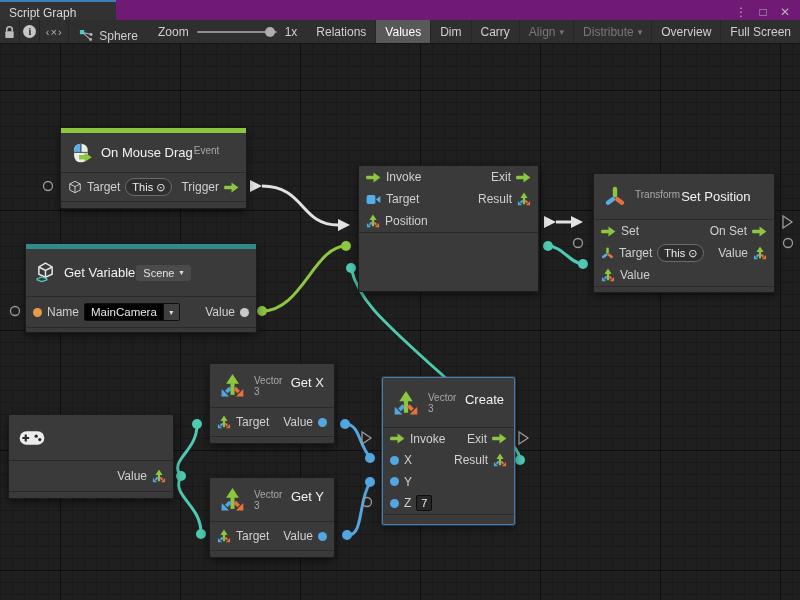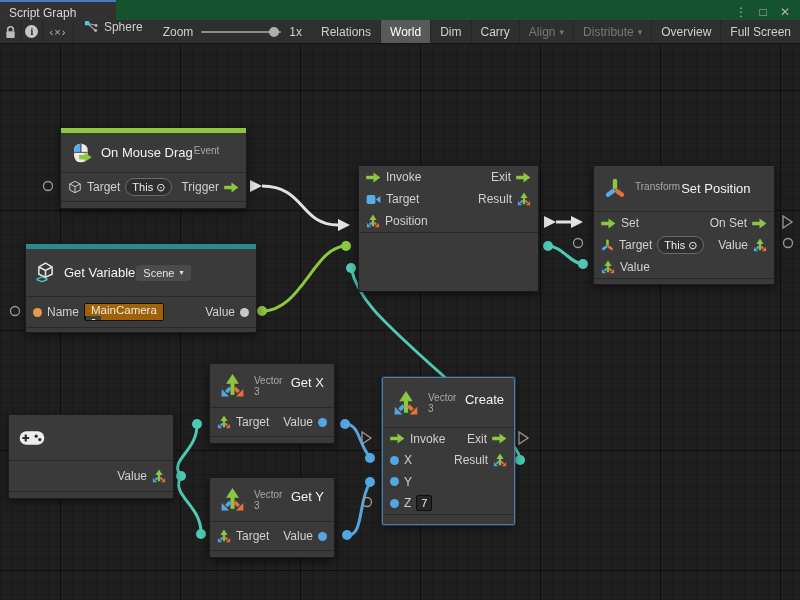--- a/index.html
+++ b/index.html
@@ -1,40 +1,40 @@
 <!DOCTYPE html>
 <html><head>
 <meta charset="utf-8">
 <style>
   html,body{margin:0;padding:0;background:#111;}
   *{box-sizing:border-box;}
   #app{position:relative;width:800px;height:600px;font-family:"Liberation Sans",sans-serif;
        background:#242424;overflow:hidden;user-select:none;}
 
   
-  .tabbar{position:absolute;left:0;top:0;width:800px;height:24px;background:#14532d;
+  .tabbar{position:absolute;left:0;top:0;width:800px;height:24px;background:#701a75;
           display:flex;align-items:stretch;border-bottom:1px solid #161616;}
   .tab{width:116px;background:#323232;border-top:2px solid #3D7EBB;display:flex;align-items:center;
        padding:0 9px;color:#d8d8d8;font-size:12px;}
   .winctrl{margin-left:auto;display:flex;align-items:center;gap:4px;padding-right:6px;color:#b5b5b5;}
   .winbtn{width:18px;height:16px;display:flex;align-items:center;justify-content:center;font-size:12px;cursor:default;}
 
   
   .toolbar{position:absolute;left:0;top:20px;width:800px;height:24px;background:#2f2f2f;
            border-bottom:1px solid #141414;display:flex;align-items:stretch;color:#cfcfcf;font-size:12px;}
   .tbtn{display:flex;align-items:center;padding:0 9px;border-left:1px solid #262626;white-space:nowrap;}
   .tbtn:first-child{border-left:none;justify-content:flex-end;}
   .tbtn.active{background:#595959;color:#fff;}
   .tbtn.disabled{color:#787878;justify-content:flex-end;}
   .tbtn .dd{font-size:9px;margin-left:4px;}
   .tool-icon{display:flex;align-items:center;justify-content:center;width:38px;border-left:1px solid #262626;}
   .infoicon{width:13px;height:13px;border-radius:50%;background:#c6c6c6;color:#242424;font-size:10px;
             font-weight:bold;display:flex;align-items:center;justify-content:center;font-family:"Liberation Serif",serif;}
   .codeicon{color:#b5b5b5;letter-spacing:1px;font-size:11px;}
-  .graphname{display:flex;align-items:flex-start;gap:6px;padding:0 10px;border-left:1px solid #262626;}
+  .graphname{display:flex;align-items:flex-end;gap:6px;padding:0 10px;border-left:1px solid #262626;}
   .zoomgrp{display:flex;align-items:center;gap:8px;padding:0 10px;}
   .slider{position:relative;width:80px;height:2px;background:#8d8d8d;border-radius:1px;}
   .slider .knob{position:absolute;right:2px;top:-4px;width:10px;height:10px;border-radius:50%;background:#aeaeae;}
   .rightbtns{margin-left:auto;display:flex;align-items:stretch;}
 
   
   .canvas{position:absolute;left:0;top:44px;width:800px;height:556px;background-color:#1f1f1f;
     background-image:
       linear-gradient(rgba(0,0,0,.42) 1px,transparent 1px),
       linear-gradient(90deg,rgba(0,0,0,.42) 1px,transparent 1px),
@@ -61,21 +61,21 @@
   .dot-blue{background:#52A7E0;}
   .dot-orange{background:#E59A4C;}
   .dot-gray{background:#C8C8C8;}
   .pill{display:inline-flex;align-items:center;gap:3px;height:18px;padding:4px 6px;border:1px solid #6a6a6a;
         border-radius:9px;background:#2f2f2f;font-size:11px;color:#ececec;white-space:nowrap;}
   .pill .tgt{font-size:11px;}
   .kindpill{display:inline-flex;align-items:center;gap:5px;height:16px;padding:0 7px;background:#4b4b4b;
             border-radius:3px;font-size:11px;color:#e2e2e2;width:max-content;}
   .kindpill .dd,.field .dd{font-size:8px;}
   .field{display:inline-flex;align-items:stretch;height:18px;border:1px solid #101010;border-radius:2px;
-         background:#a16207;overflow:hidden;flex-direction:column;}
+         background:#000000;overflow:hidden;}
   .ftext{display:flex;align-items:center;padding:0 6px;font-size:11.5px;color:#e8e8e8;}
   .fbtn{width:16px;background:#3f3f3f;border-left:1px solid #101010;display:flex;align-items:center;
         justify-content:center;color:#ddd;}
   .zfield{min-width:15px;height:16px;padding:0 4px;background:#262626;border:1px solid #0d0d0d;border-radius:2px;
           display:inline-flex;align-items:center;justify-content:center;font-size:11px;color:#eee;}
   .icon{flex:none;display:block;}
   .unity-wrap{display:flex;flex-direction:column;align-items:flex-start;line-height:8px;flex:none;}
   .angles{color:#4ECDC4;font-weight:bold;font-size:11px;letter-spacing:-1px;margin-top:-3px;}
 </style>
 </head>
@@ -179,21 +179,21 @@
       <span class="slider">
           <span class="knob"></span>
         </span>
       <span>1x</span>
     </div>
     <div class="rightbtns">
       <div class="tbtn">
           <span>Relations</span>
         </div>
       <div class="tbtn active">
-          <span>World</span>
+          <span>Values</span>
         </div>
       <div class="tbtn">
           <span>Dim</span>
         </div>
       <div class="tbtn">
           <span>Carry</span>
         </div>
       <div class="tbtn disabled">
           <span>Align</span>
           <span class="dd">▾</span>
@@ -364,21 +364,21 @@
       </div>
       <div class="row" style="height:22px">
         <svg class="icon" width="14" height="14">
             <use href="#i-vec3"></use>
           </svg>
         <span class="plabel">Position</span>
       </div>
       <div class="nfooter"></div>
     </div>
 
-    <div class="node" style="left:593px;top:121px;width:182px;height:120px">
+    <div class="node" style="left:593px;top:129px;width:182px;height:120px">
       <div class="nheader" style="height:46px">
         <svg class="icon" width="22" height="22">
             <use href="#i-transform"></use>
           </svg>
         <div class="titles">
           <div class="cat">Transform</div>
           <div class="ttl">Set Position</div>
         </div>
       </div>
       <div class="row" style="height:22px">

